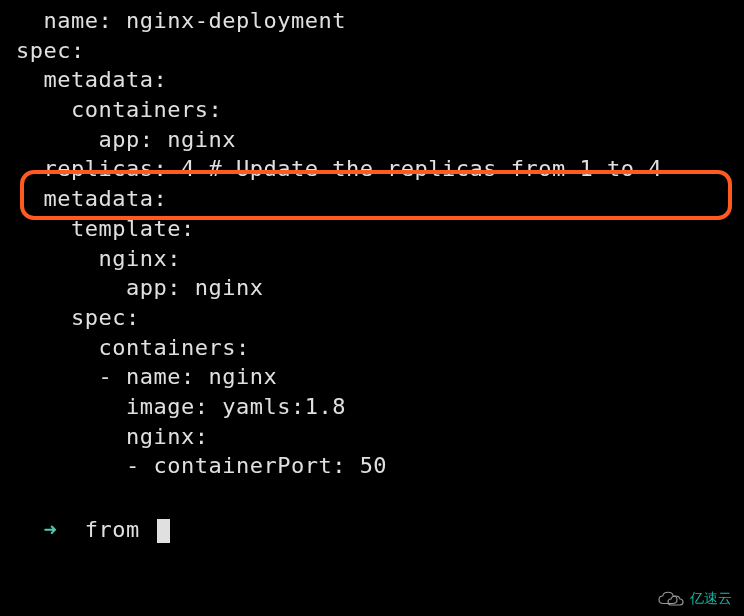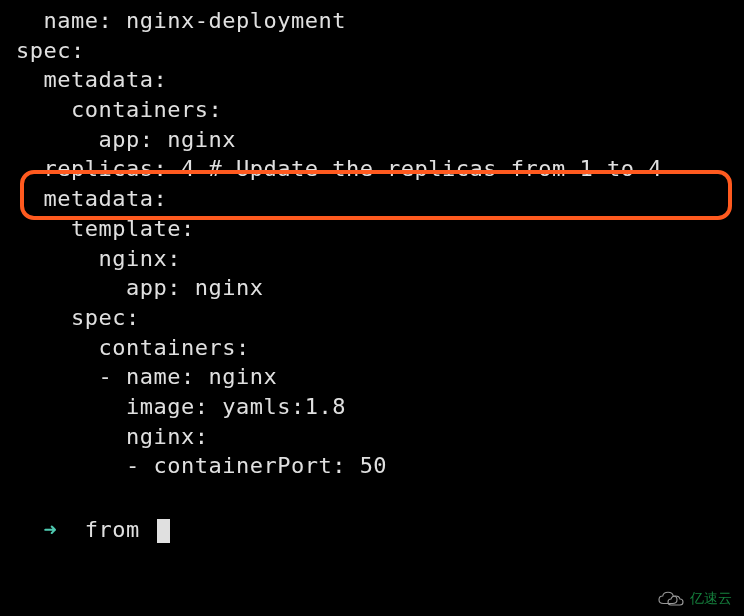--- a/index.html
+++ b/index.html
@@ -49,21 +49,21 @@
       vertical-align: middle;
       margin-left: 4px;
     }
     .watermark {
       position: absolute;
       bottom: 8px;
       right: 12px;
       display: flex;
       align-items: center;
       gap: 4px;
-      color: #15803d;
+      color: #14b8a6;
       font-family: sans-serif;
       font-size: 14px;
     }
     .watermark svg {
       width: 30px;
       height: 18px;
     }
   </style>
 </head>
 <body>

